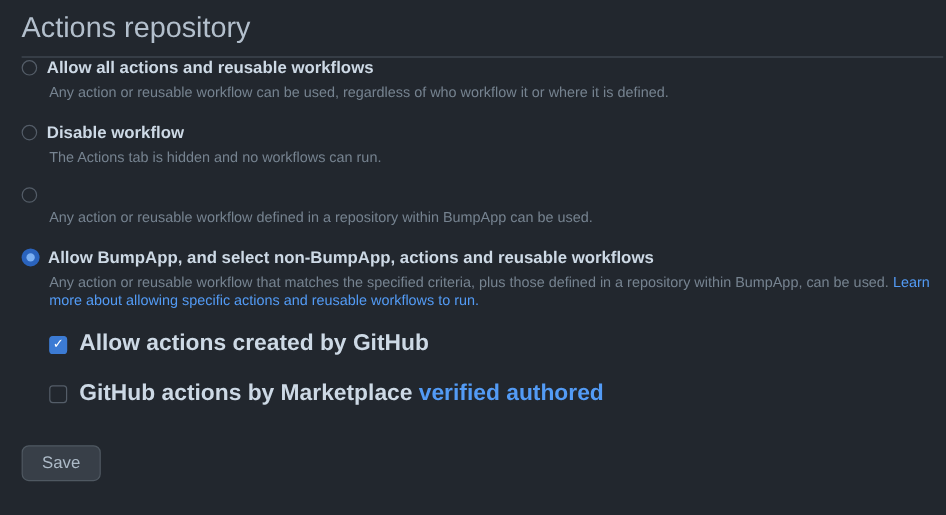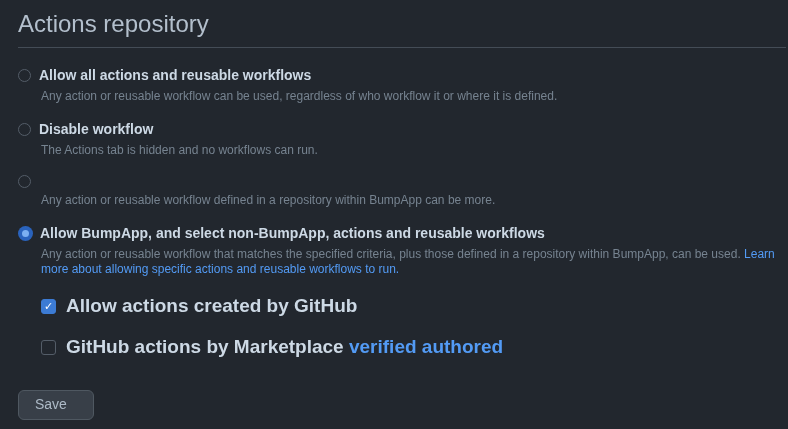--- a/index.html
+++ b/index.html
@@ -19,21 +19,21 @@
     line-height: 32px;
     font-weight: 400;
     color: #b3bfcc;
   }
   .divider {
     height: 1px;
     background: #444c56;
     margin: 7px -8px 0 0;
   }
 
-  .options { margin-top: 19px; }
+  .options { }
   .option { margin-bottom: 17px; }
   .option-head { display: flex; align-items: center; }
 
   .radio {
     flex: none;
     width: 13px; height: 13px;
     border: 1px solid #545d68;
     border-radius: 50%;
     background: transparent;
     margin-right: 8px;
@@ -101,21 +101,21 @@
     font-weight: 700;
     color: #cdd9e5;
     cursor: pointer;
   }
   .checkbox-label a { font-weight: 700; }
 
   .save-row { margin-top: 32px; }
   .save-button {
     display: inline-block;
     min-width: 66px;
-    padding: 5px 26px 6px 16px;
+    padding: 5px 16px 6px 16px;
     background: #383f48;
     border: 1px solid #4f5861;
     border-radius: 6px;
     color: #adbac7;
     font-family: "Liberation Sans", "DejaVu Sans", sans-serif;
     font-size: 14px;
     line-height: 17px;
     cursor: pointer;
   }
 </style>
@@ -142,21 +142,21 @@
         <span class="radio"></span>
         <span class="option-label">Disable workflow</span>
       </div>
       <div class="note">The Actions tab is hidden and no workflows can run.</div>
     </div>
 
     <div class="option">
       <div class="option-head">
         <span class="radio"></span>
       </div>
-      <div class="note">Any action or reusable workflow defined in a repository within BumpApp can be more.</div>
+      <div class="note">Any action or reusable workflow defined in a repository within BumpApp can be used.</div>
     </div>
 
     <div class="option">
       <div class="option-head">
         <span class="radio checked"></span>
         <span class="option-label">Allow BumpApp, and select non-BumpApp, actions and reusable workflows</span>
       </div>
       <div class="note"><span>Any action or reusable workflow that matches the specified criteria, plus those defined in a repository within BumpApp, can be used.</span> <a class="inline-link">Learn more about allowing specific actions and reusable workflows to run.</a></div>
 
       <div class="checkbox-group">

